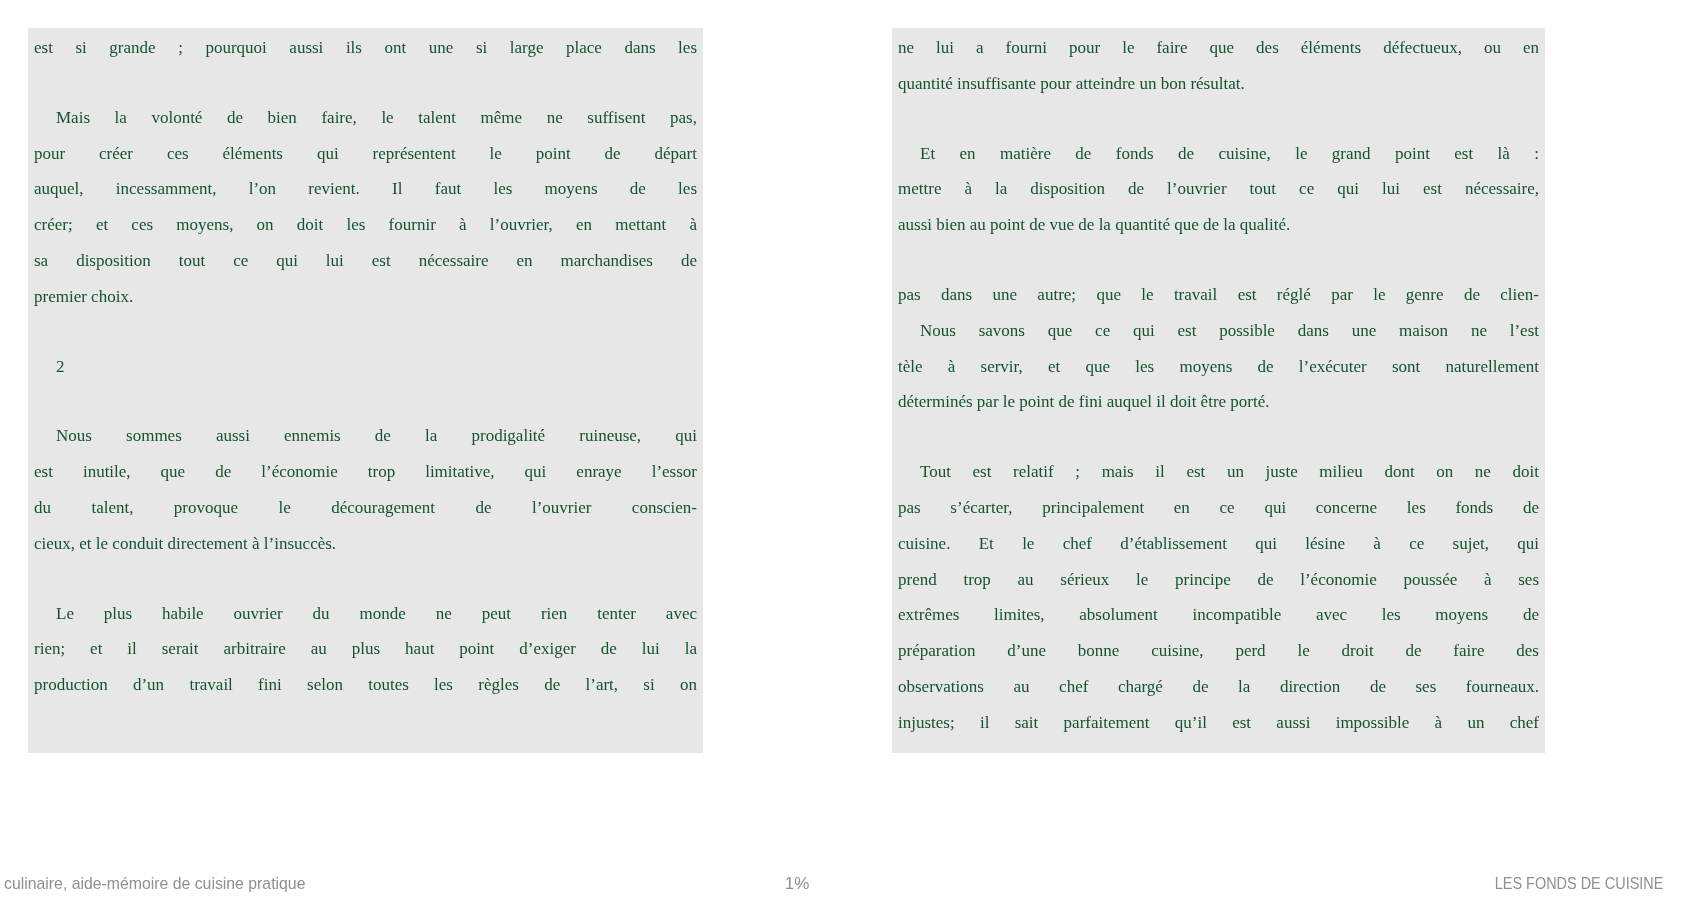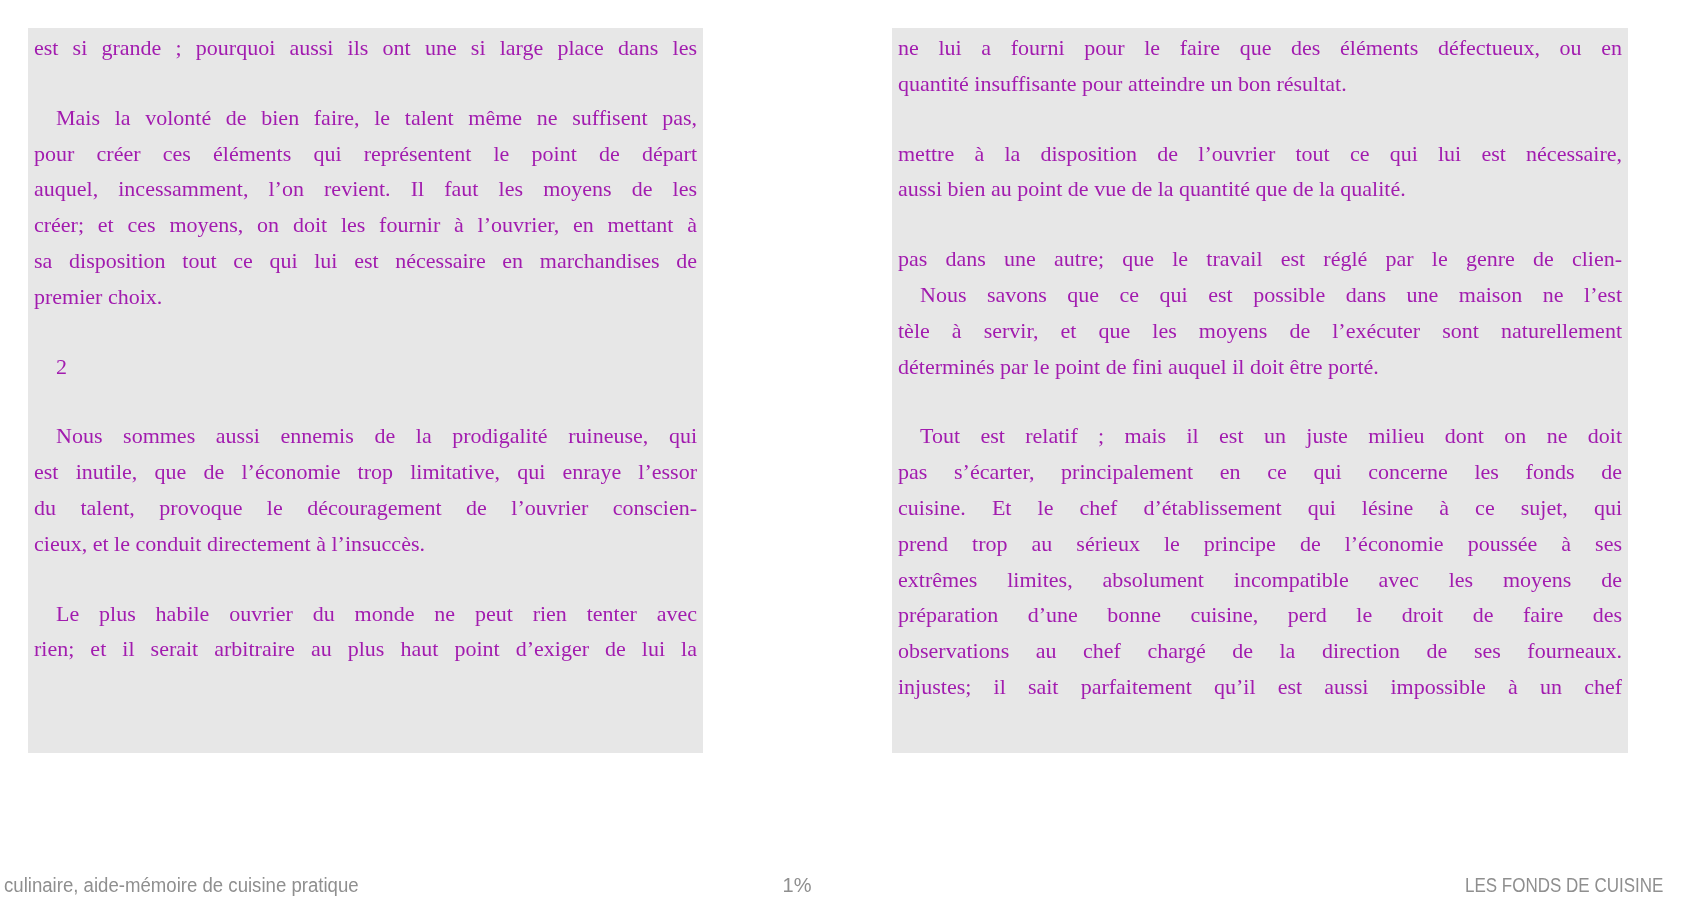--- a/index.html
+++ b/index.html
@@ -21,45 +21,45 @@
     position: absolute;
     top: 28px;
     width: 675px;
     height: 725px;
     background: #e7e7e7;
     box-sizing: border-box;
     padding: 2px 6px 0 6px;
     color: #141414;
   }
   .page-col.left  { left: 28px;  }
-  .page-col.right { left: 892px; width: 736px; }
+  .page-col.right { left: 892px; width: 653px; }
   .para { margin: 0; padding: 0; }
   .para + .para { margin-top: 34px; }
   .line {
-    font-size: 22px;
+    font-size: 17px;
     line-height: 35.8px;
     height: 35.8px;
     overflow: hidden;
     white-space: normal;
     text-align: left;
-    color: #a21caf;
+    color: #14532d;
   }
   .line.just {
     text-align: justify;
     text-align-last: justify;
   }
   .line.ind { text-indent: 22px; }
   .footer {
     position: absolute;
     left: 0;
     right: 0;
     top: 872px;
     height: 26px;
     font-family: "Liberation Sans", "DejaVu Sans", sans-serif;
-    font-size: 20px;
+    font-size: 17px;
     color: #8f8f8f;
   }
   .footer .book-title {
     position: absolute;
     left: 4px;
     top: 2px;
     transform: scaleX(0.93);
     transform-origin: left center;
     white-space: nowrap;
   }
@@ -102,29 +102,31 @@
       </div>
       <div class="para">
         <div class="line just ind">Nous sommes aussi ennemis de la prodigalité ruineuse, qui</div>
         <div class="line just">est inutile, que de l’économie trop limitative, qui enraye l’essor</div>
         <div class="line just">du talent, provoque le découragement de l’ouvrier conscien-</div>
         <div class="line">cieux, et le conduit directement à l’insuccès.</div>
       </div>
       <div class="para">
         <div class="line just ind">Le plus habile ouvrier du monde ne peut rien tenter avec</div>
         <div class="line just">rien; et il serait arbitraire au plus haut point d’exiger de lui la</div>
+        <div class="line just">production d’un travail fini selon toutes les règles de l’art, si on</div>
       </div>
     </div>
 
   <div class="page-col right">
       <div class="para">
         <div class="line just">ne lui a fourni pour le faire que des éléments défectueux, ou en</div>
         <div class="line">quantité insuffisante pour atteindre un bon résultat.</div>
       </div>
       <div class="para">
+        <div class="line just ind">Et en matière de fonds de cuisine, le grand point est là :</div>
         <div class="line just">mettre à la disposition de l’ouvrier tout ce qui lui est nécessaire,</div>
         <div class="line">aussi bien au point de vue de la quantité que de la qualité.</div>
       </div>
       <div class="para">
         <div class="line just">pas dans une autre; que le travail est réglé par le genre de clien-</div>
         <div class="line just ind">Nous savons que ce qui est possible dans une maison ne l’est</div>
         <div class="line just">tèle à servir, et que les moyens de l’exécuter sont naturellement</div>
         <div class="line">déterminés par le point de fini auquel il doit être porté.</div>
       </div>
       <div class="para">

